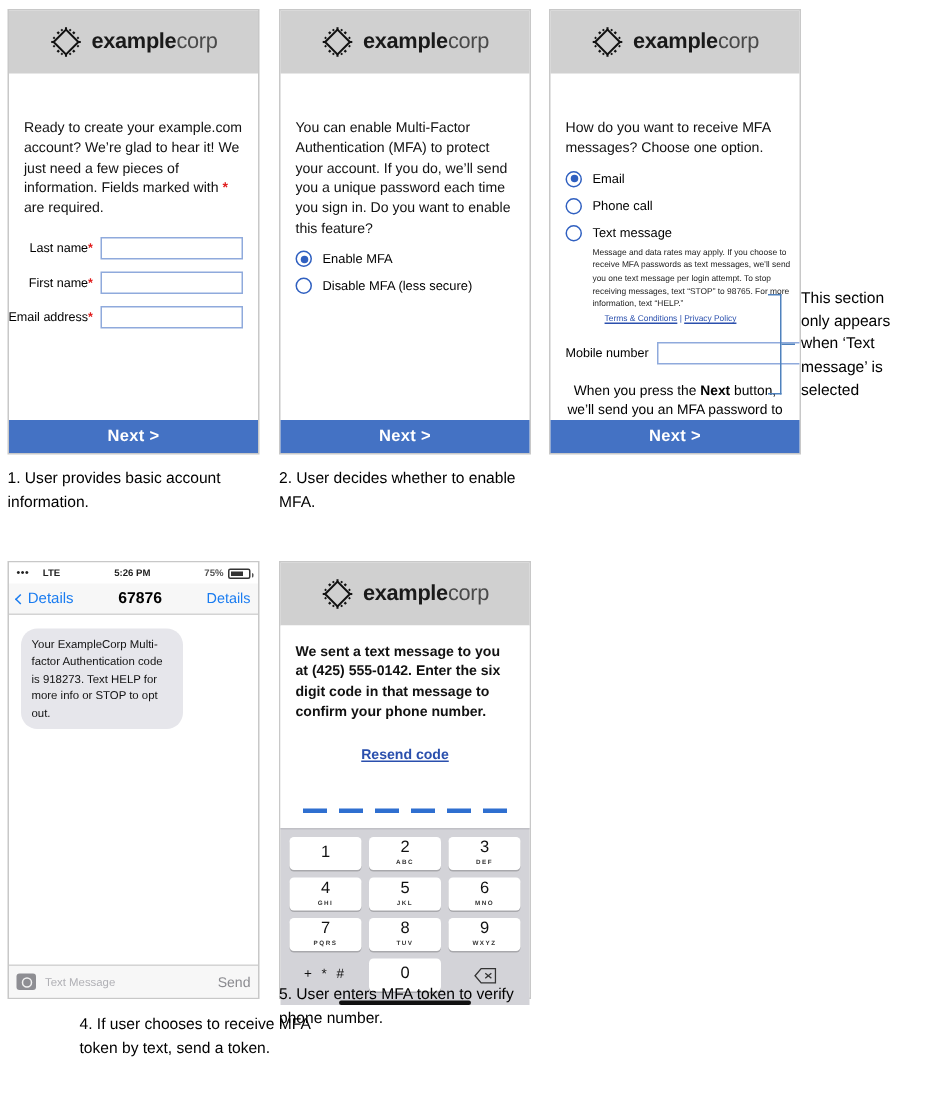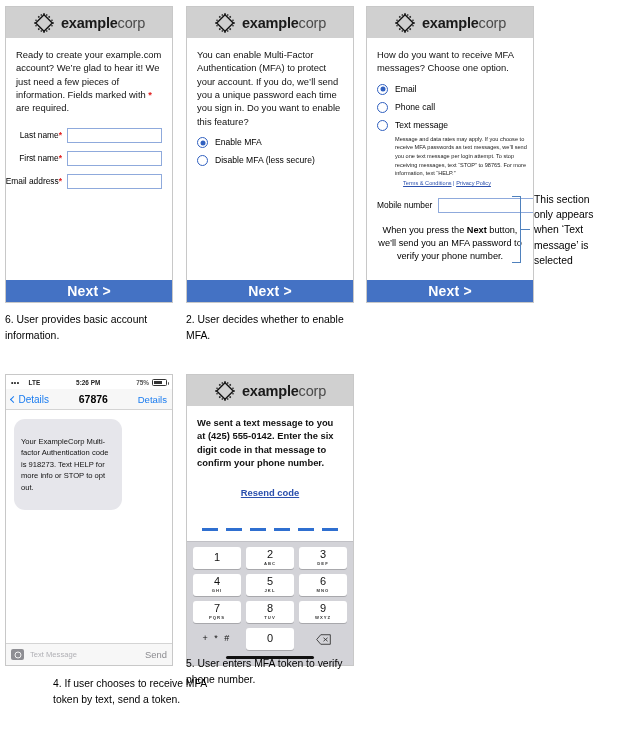--- a/index.html
+++ b/index.html
@@ -14,52 +14,53 @@
 
   
   .panel {
     position: absolute;
     border: 1px solid #c8c8c8;
     background: #ffffff;
     display: flex;
     flex-direction: column;
   }
   .panel-header {
-    height: 31px;
+    height: 42px;
     background: #d0d0d0;
     display: flex;
     align-items: center;
     justify-content: center;
     gap: 6px;
     flex: 0 0 auto;
   }
   .logo-mark { width: 22px; height: 22px; display:block; }
   .brand { font-size: 14.5px; letter-spacing: -0.2px; }
   .brand b { font-weight: 700; color: #1a1a1a; }
   .brand span { font-weight: 400; color: #4a4a4a; }
 
   .panel-body {
     flex: 1 1 auto;
     padding: 10px 10px 6px 10px;
     position: relative;
     overflow: hidden;
+    margin-top: 19px;
   }
   .intro {
     font-size: 9.4px;
     line-height: 1.42;
     color: #111;
   }
   .req { color: #e01b1b; font-weight: 700; }
 
   .next-bar {
     flex: 0 0 auto;
     height: 22px;
     background: #4472c4;
     color: #ffffff;
-    font-size: 14px;
+    font-size: 11px;
     font-weight: 700;
     display: flex;
     align-items: center;
     justify-content: center;
     letter-spacing: .2px;
     text-align: center;
   }
 
   
   .form-rows { margin-top: 13px; }
@@ -241,21 +242,21 @@
 
   .ios-thread {
     flex: 1 1 auto;
     background: #ffffff;
     padding: 9px 8px;
   }
   .bubble {
     max-width: 108px;
     background: #e6e6eb;
     border-radius: 11px;
-    padding: 17px 7px;
+    padding: 5px 7px;
     font-size: 7.6px;
     line-height: 1.5;
     color: #111;
   }
   .ios-compose {
     flex: 0 0 auto;
     height: 22px;
     border-top: 1px solid #d4d4d4;
     background: #f7f7f7;
     display: flex;
@@ -492,21 +493,21 @@
 
       <div class="press-note"><span>When you press the </span><b>Next</b><span> button, we’ll send you an MFA password to verify your phone number.</span></div>
     </div>
     <div class="next-bar">Next &gt;</div>
   </div>
 
   <div class="callout-bracket" style="left:512px; top:196px; height:67px;"></div>
   <div class="callout-stem" style="left:521px; top:229px; width:9px;"></div>
   <div class="callout-text" style="left:534px; top:192px;">This section only appears when ‘Text message’ is selected</div>
 
-  <div class="caption" style="left:5px; top:312px;">6. User provides basic account information.</div>
+  <div class="caption" style="left:5px; top:312px;">1. User provides basic account information.</div>
   <div class="caption" style="left:186px; top:312px;">2. User decides whether to enable MFA.</div>
 
   <div class="iphone" style="left:5px; top:374px; width:168px; height:292px;">
     <div class="ios-status">
       <span class="ios-dots">•••</span>
       <span class="ios-lte">LTE</span>
       <span class="ios-time">5:26 PM</span>
       <span class="ios-batt-pct">75%</span>
       <span class="batt-icon"></span>
     </div>

